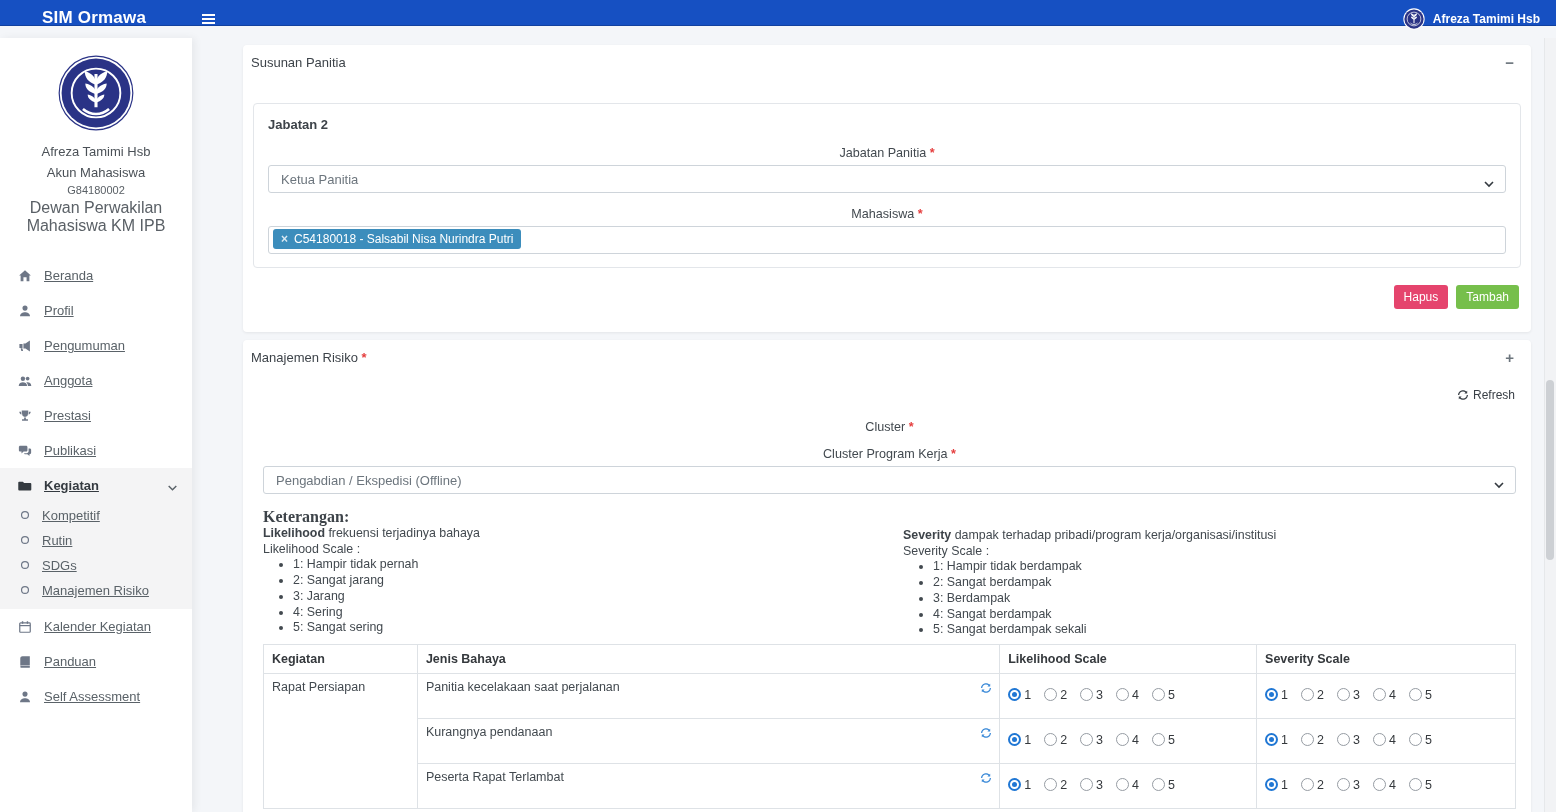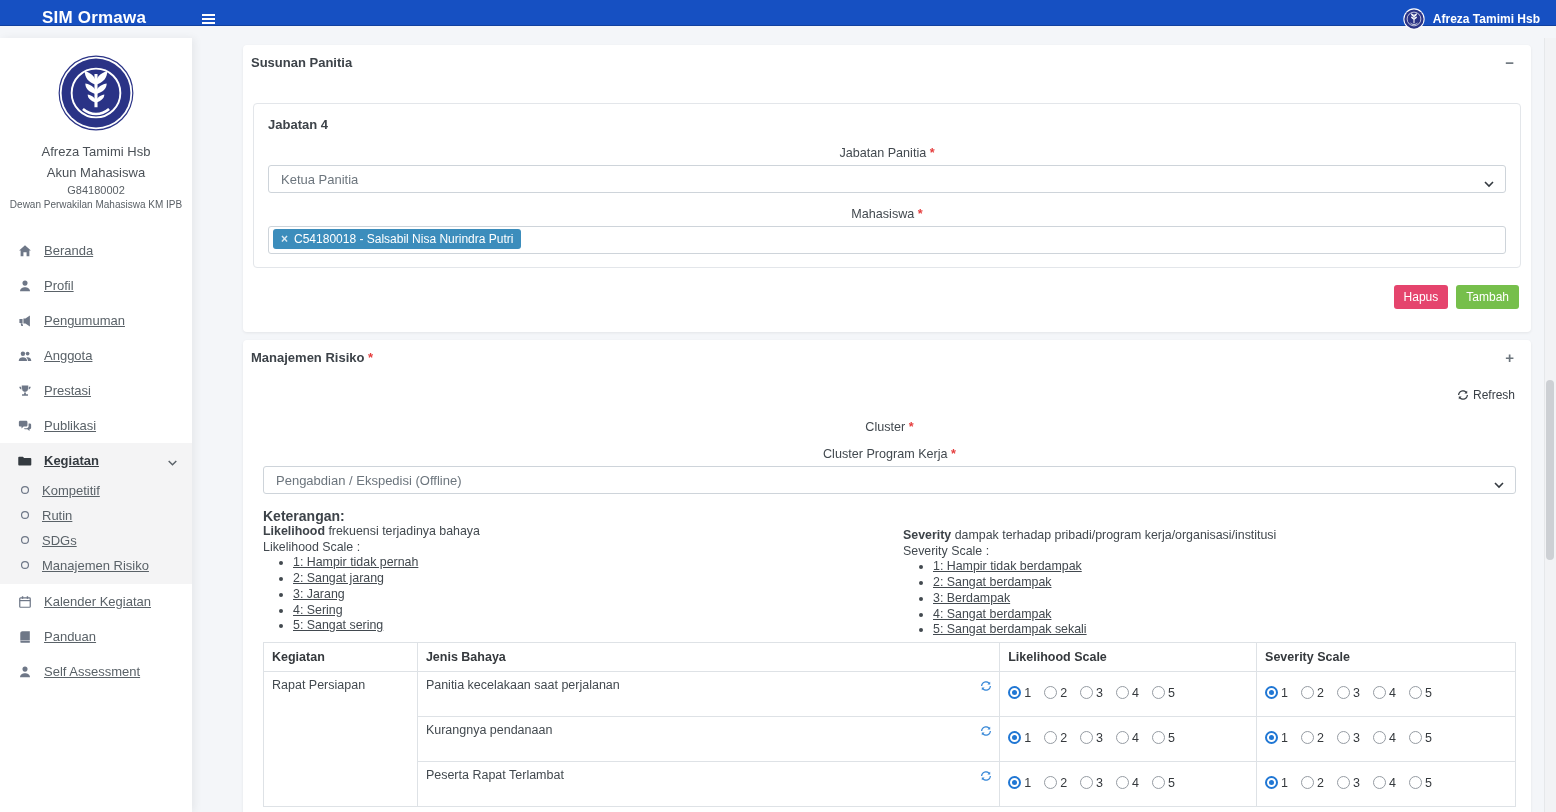--- a/index.html
+++ b/index.html
@@ -15,38 +15,38 @@
   .nav-user .uname { color:#fff; font-size:12px; font-weight:bold; }
   .mini-logo { width:22px; height:22px; }
 
   
   .sidebar { position:absolute; left:0; top:38px; width:192px; height:774px; background:#fff; box-shadow:3px 0 8px rgba(0,0,0,.06); z-index:20; }
   .org-logo { display:block; margin:17px auto 0; width:76px; height:76px; }
   .profile { text-align:center; }
   .p-name { margin-top:13px; font-size:13px; color:#4b5157; }
   .p-type { margin-top:6px; font-size:13px; color:#4b5157; }
   .p-nim  { margin-top:4px; font-size:11px; color:#5a6066; }
-  .p-org  { margin-top:3px; font-size:10px; color:#5a6066; }
+  .p-org  { margin-top:3px; font-size:16px; color:#5a6066; }
   .menu { margin-top:23px; }
   .nav-item { height:35px; display:flex; align-items:center; padding-left:18px; cursor:pointer; color:#5a6268; }
   .nav-item .nav-icon { width:16px; height:16px; margin-right:10px; color:#6e7787; flex:0 0 16px; }
   .nav-item .nav-icon svg { width:14px; height:14px; display:block; margin-top:1px; }
   .nav-label { font-size:13px;text-decoration:underline; }
   .nav-section { background:#f4f4f5; padding-bottom:6px; }
   .nav-section .head { color:#343a40; font-weight:bold; position:relative; }
   .nav-section .head .nav-icon { color:#343a40; }
   .chev { position:absolute; right:14px; top:12px; width:11px; height:11px; color:#5a6268; }
   .nav-sub { height:25px; display:flex; align-items:center; padding-left:19px; cursor:pointer; color:#5a6268; }
   .nav-sub .nav-icon { width:14px; height:14px; margin-right:9px; color:#6e7787; }
   .nav-sub .nav-icon svg { width:12px; height:12px; display:block; }
 
   
   .card { position:absolute; left:243px; width:1288px; background:#fff; border-radius:4px; box-shadow:0 1px 3px rgba(0,0,0,.07); }
   .card-hd { padding:10px 8px 6px 8px; position:relative; }
-  .card-title { font-size:13px; font-weight:bold; color:#3d4349; display:inline; }
+  .card-title { font-size:13px; font-weight:normal; color:#3d4349; display:inline; }
   .req { color:#e53e3e; font-weight:bold; }
   .collapse-btn { position:absolute; right:17px; top:12px; color:#6c757d; font-size:15px; font-weight:bold; line-height:12px; cursor:pointer; }
 
   #card-panitia { top:45px; height:287px; }
   .inner-card { margin:27px 10px 0 10px; height:165px; border:1px solid #e3e6ea; border-radius:4px; padding:13px 14px; }
   .group-title { font-size:13px; font-weight:bold; color:#3d4349; }
   .f-label { margin-top:14px; font-size:12.6px; color:#42494f;text-align:center; }
   .select { margin-top:5px; height:28px; border:1px solid #ced4da; border-radius:3px; background:#fff; display:flex; align-items:center; padding:0 28px 0 12px; color:#6c757d; font-size:13px; position:relative; cursor:pointer; }
   .select .caret { position:absolute; right:11px; top:10px; width:10px; height:8px; color:#343a40; }
   .select2 { margin-top:5px; min-height:28px; border:1px solid #ced4da; border-radius:3px; background:#fff; padding:2px 4px; cursor:text; }
@@ -57,23 +57,23 @@
   .btn-hapus { background:#e5446d; }
   .btn-tambah { background:#76bf4b; }
 
   #card-risiko { top:340px; height:500px; }
   .refresh-link { position:absolute; right:16px; top:48px; display:flex; align-items:center; gap:4px; font-size:12px; color:#3a4047; cursor:pointer;justify-content:center; }
   .refresh-link svg { width:12px; height:12px; }
   .form2 { padding:0 15px 0 20px; }
   .mt-first { margin-top:49px; }
   .mt-lbl { margin-top:13px; }
   .ket-wrap { position:relative; margin-top:14px; font-size:12.4px; color:#42494f; }
-  .ket-title { font-weight:bold; color:#3d4349; font-size:14px; }
+  .ket-title { font-weight:bold; color:#3d4349; font-size:16px;font-family:Liberation Serif, serif; }
   .ket-col { line-height:15.7px; }
-  .ket-col ul { margin:0; padding-left:30px;text-decoration:underline; }
+  .ket-col ul { margin:0; padding-left:30px; }
   .ket-col li { line-height:15.7px; }
   .ket-right { position:absolute; left:640px; top:20px; }
   b.lead { color:#3d4349; }
 
   table.risk { width:100%; border-collapse:collapse; margin-top:8px; font-size:12.5px; color:#42494f; }
   table.risk th, table.risk td { border:1px solid #dee2e6; text-align:left; vertical-align:top; padding:6px 8px; }
   table.risk th { font-weight:bold; color:#35393d; padding:7px 8px; height:28px; }
   col.c-keg { width:154px; } col.c-jenis { width:583px; } col.c-like { width:257px; } col.c-sev { width:259px; }
   td.jenis { position:relative; height:45px; padding-right:26px; }
   .cell-refresh { position:absolute; right:7px; top:8px; width:12px; height:12px; color:#3b8ad8; cursor:pointer; }
@@ -302,21 +302,21 @@
     </div>
   </div>
 </div>
 
 <div class="card" id="card-panitia">
   <div class="card-hd">
     <span class="card-title">Susunan Panitia</span>
     <span class="collapse-btn">−</span>
   </div>
   <div class="inner-card">
-    <div class="group-title">Jabatan 4</div>
+    <div class="group-title">Jabatan 2</div>
     <div class="f-label">
       <span>Jabatan Panitia</span>
       <span class="req">*</span>
     </div>
     <div class="select">
       <span>Ketua Panitia</span>
       <span class="caret"><svg viewBox="0 0 10 7">
             <use href="#i-caret"></use>
           </svg></span>
     </div>

